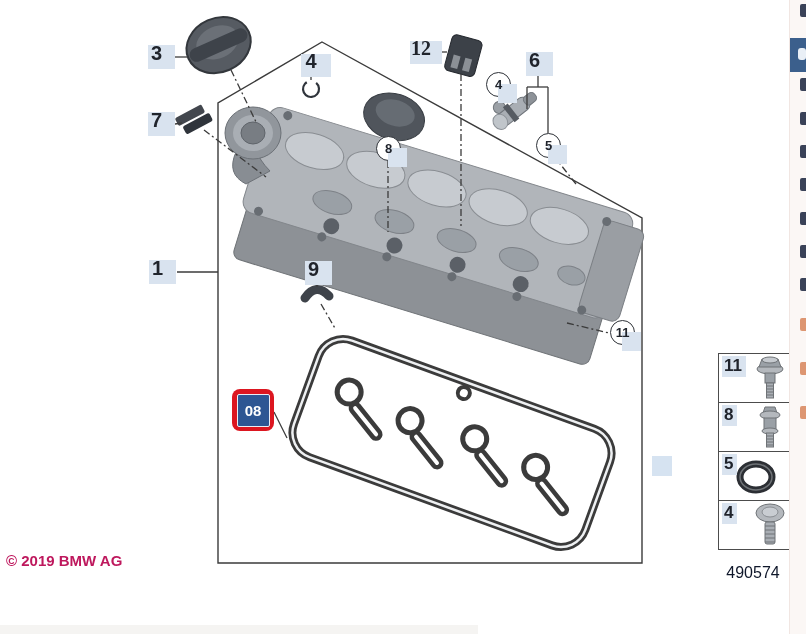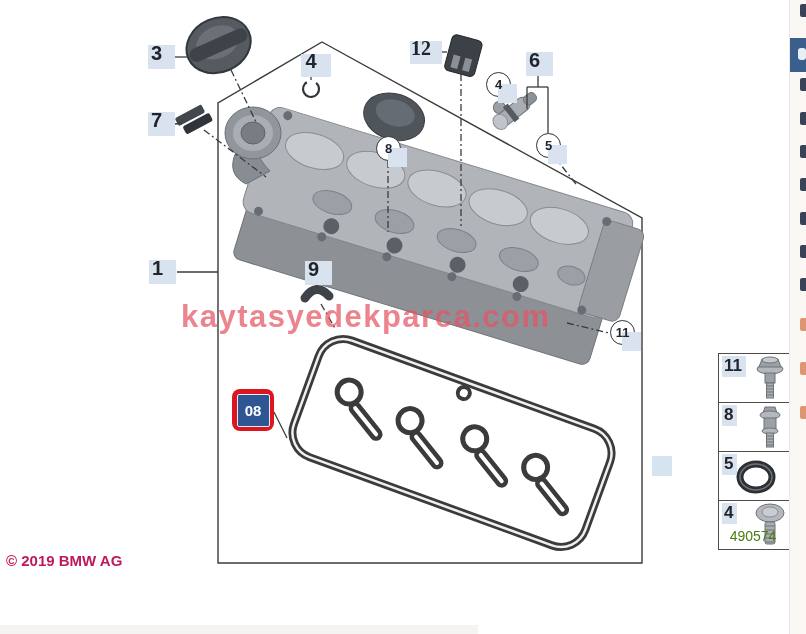--- a/index.html
+++ b/index.html
@@ -30,22 +30,22 @@
            display:flex;align-items:center;justify-content:center;color:#fff;font-weight:bold;font-size:15px;}
 
   
   .parts-panel{position:absolute;left:718px;top:353px;width:70px;border:1.2px solid #4c4c4c;z-index:5;background:#fff;}
   .prow{position:relative;height:48px;border-bottom:1.2px solid #4c4c4c;cursor:pointer;}
   .prow:last-child{border-bottom:none;}
   .pref{position:absolute;left:3px;top:2px;background:#d9e3ef;padding:0 4px 1px 2px;
         font-weight:bold;font-size:17px;color:#20242c;z-index:1;}
   .picon{position:absolute;right:2px;top:50%;transform:translateY(-50%);}
   .picon.center{right:auto;left:50%;transform:translate(-50%,-50%);}
-  .diagram-number{position:absolute;left:714px;top:528px;width:78px;text-align:center;
-        font-size:14px;color:#4d7c0f;z-index:5;}
+  .diagram-number{position:absolute;left:714px;top:564px;width:78px;text-align:center;
+        font-size:16px;color:#0f172a;z-index:5;}
 
   .copyright{position:absolute;left:6px;top:552px;font-size:15px;font-weight:bold;color:#be185d;z-index:5;}
 
   
   .edge-panel{position:absolute;left:789px;top:0;width:17px;height:634px;background:#fbf7f5;
               border-left:1px solid #f1e6e2;z-index:7;overflow:hidden;}
   .strip-row{position:absolute;left:0;width:17px;height:14px;cursor:pointer;}
   .frag{position:absolute;left:10px;top:0;width:8px;height:13px;border-radius:2px;}
   .strip-sel{position:absolute;left:0;top:38px;width:17px;height:34px;background:#3b5f8c;cursor:pointer;}
   .strip-sel .frag{left:8px;top:10px;width:8px;height:12px;border-radius:3px;background:#e9eff6;}
@@ -174,21 +174,20 @@
       <line x1="553" y1="155" x2="576" y2="184" stroke-dasharray="7 3 2 3"></line>
       <line x1="388" y1="161" x2="388" y2="232" stroke-dasharray="7 3 2 3"></line>
       <line x1="317" y1="282" x2="317" y2="287"></line>
       <line x1="321" y1="304" x2="336" y2="330" stroke-dasharray="7 3 2 3"></line>
       <line x1="567" y1="323" x2="609" y2="333" stroke-dasharray="7 3 2 3"></line>
       <line x1="177" y1="272" x2="218" y2="272"></line>
       <line x1="274" y1="412" x2="287" y2="438"></line>
     </g>
   </svg>
 
-  <div class="watermark">kaytasyedekparca.com</div>
 
   <div class="co" style="left:148px;top:45px;width:27px;height:24px;">
       <span>3</span>
     </div>
   <div class="co" style="left:148px;top:112px;width:27px;height:24px;">
       <span>7</span>
     </div>
   <div class="co" style="left:301px;top:54px;width:30px;height:23px;">
       <span>4</span>
     </div>

